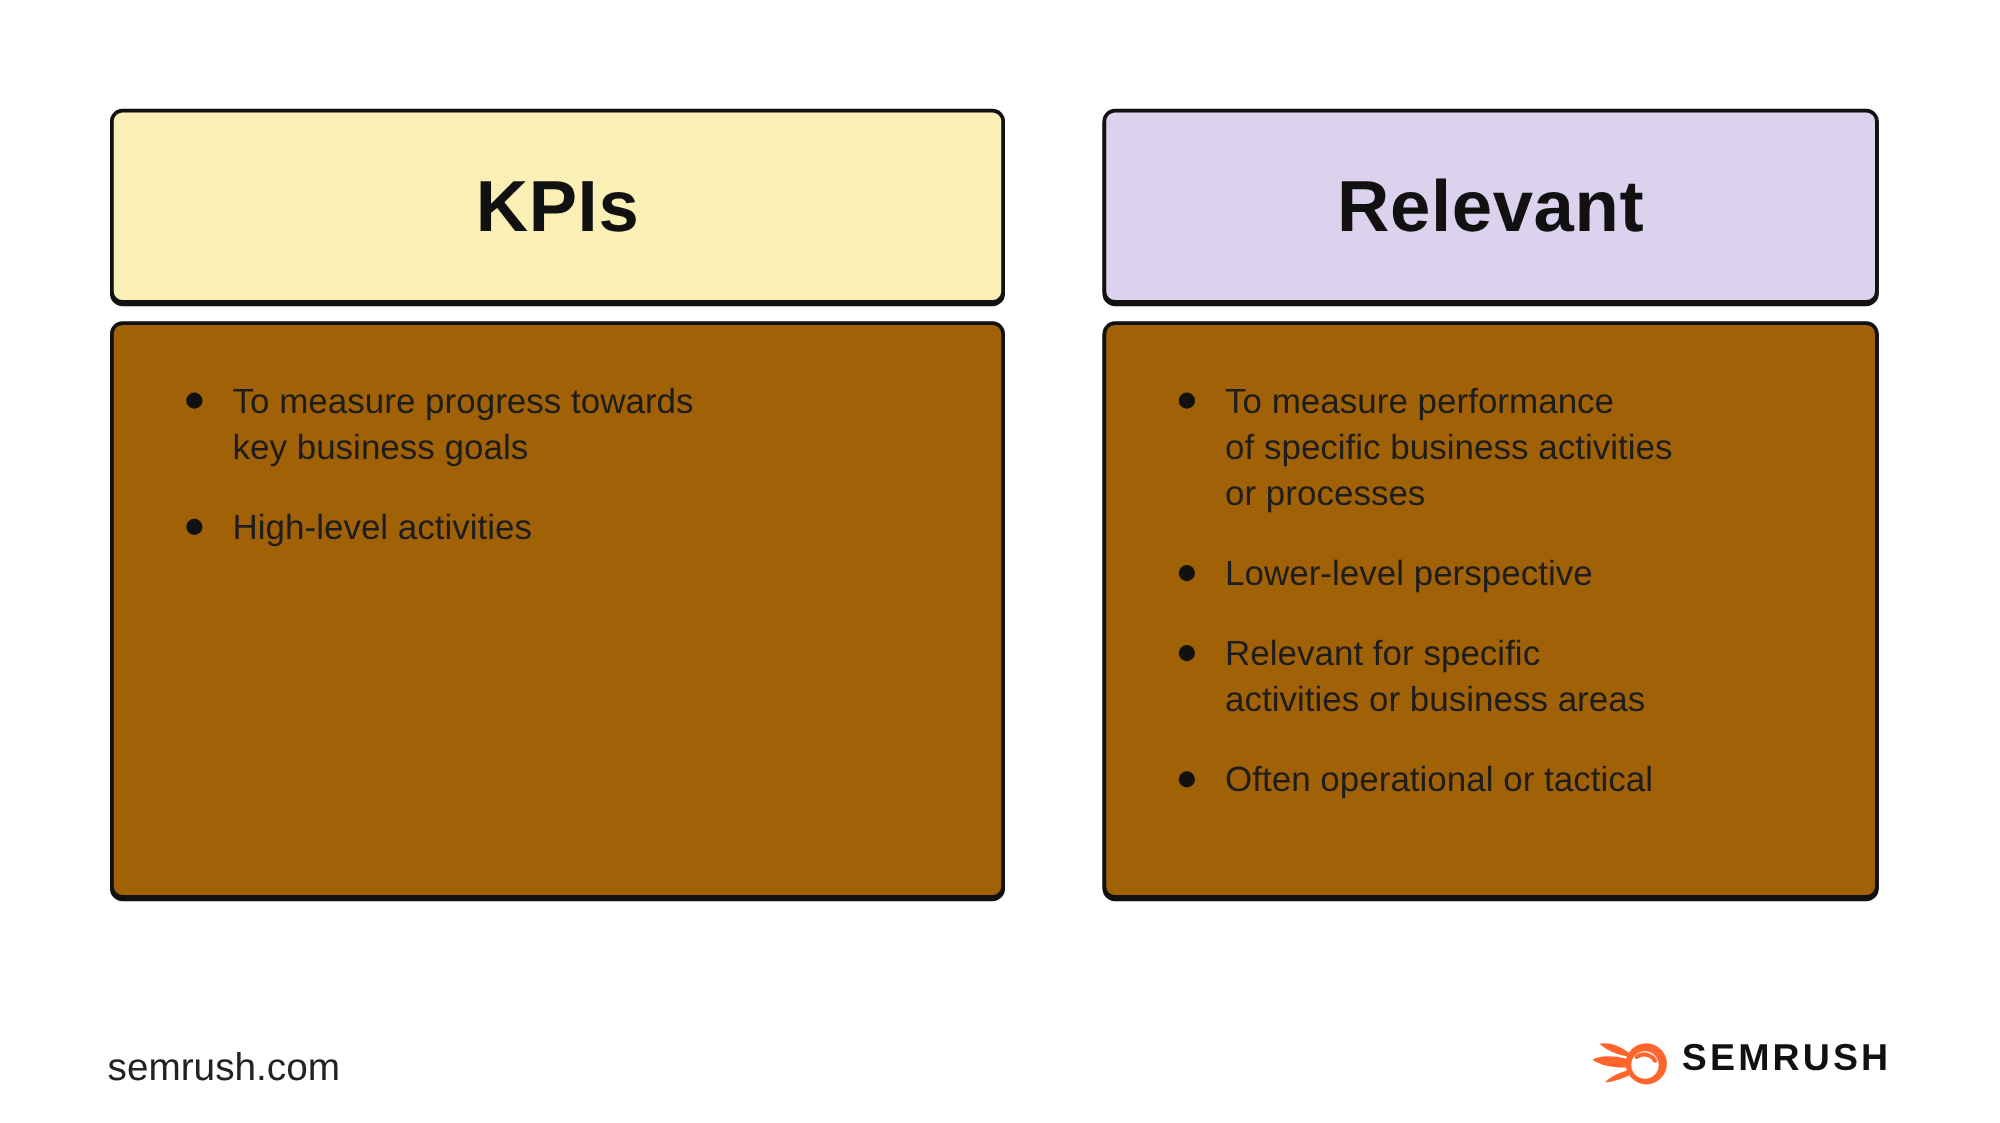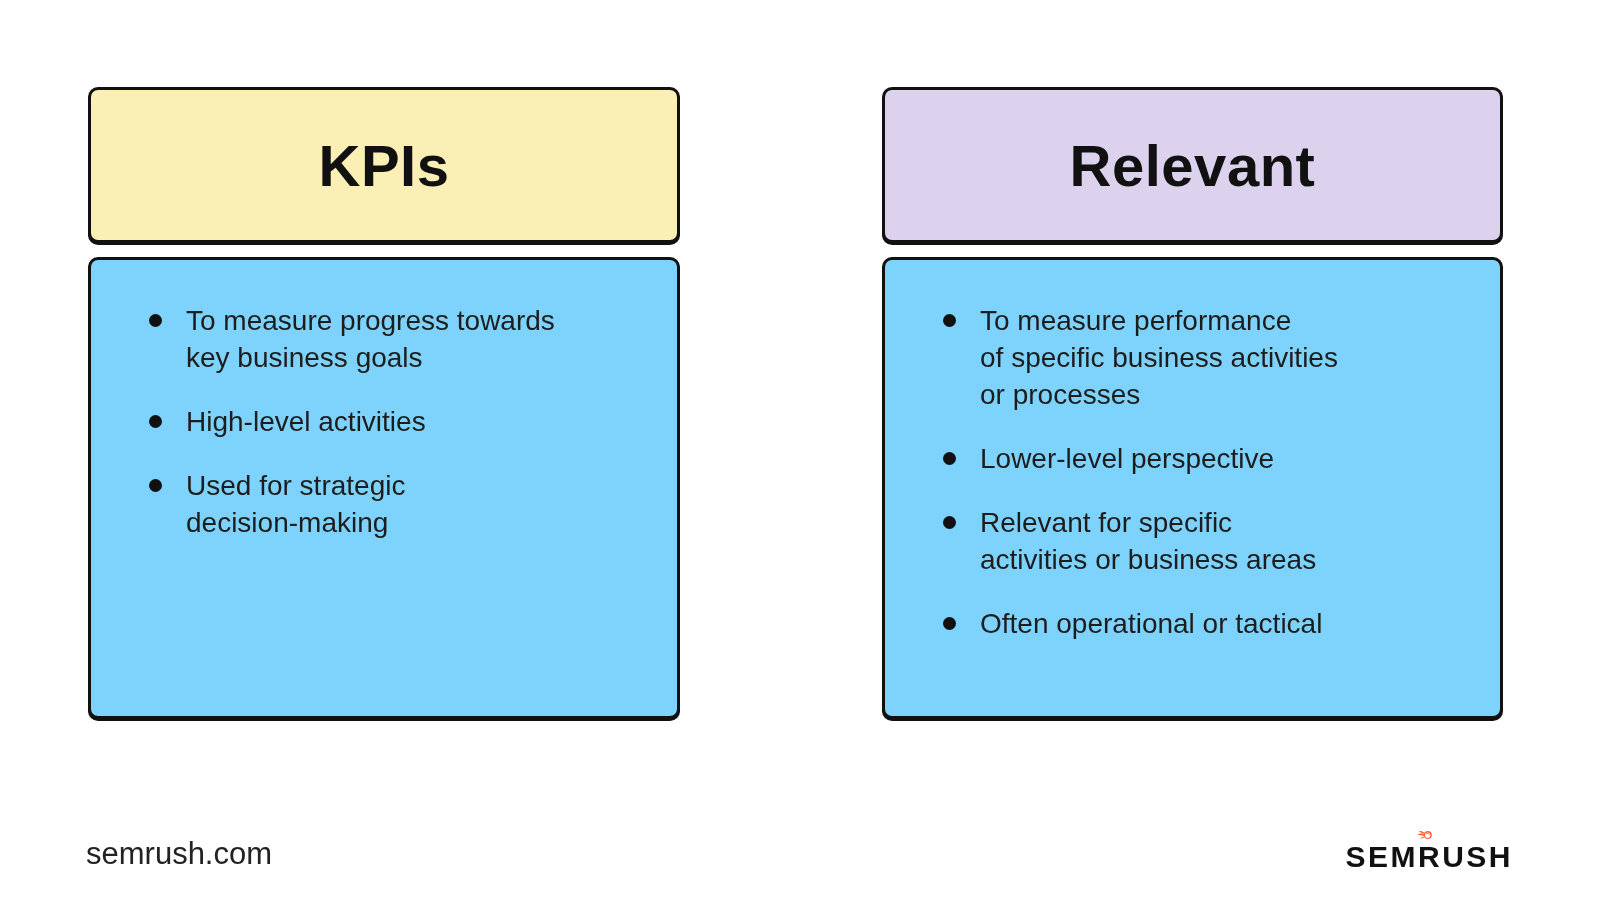--- a/index.html
+++ b/index.html
@@ -9,42 +9,42 @@
     color: #1a1a1a;
   }
   .canvas {
     position: relative;
     width: 1600px;
     height: 898px;
     background: #ffffff;
     overflow: hidden;
   }
   .column { position: absolute; top: 87px; }
-  .column.left  { left: 88px;  width: 592px; }
+  .column.left  { left: 88px;  width: 716px; }
   .column.right { left: 882px; width: 621px; }
 
   .header-box {
     height: 156px;
     border: 3px solid #111111;
     border-radius: 10px;
     box-shadow: 0 2px 0 #111111;
     display: flex;
     align-items: center;
     justify-content: center;
   }
   .header-box .title {
     font-size: 58px;
     font-weight: 800;
     letter-spacing: 0.5px;
     color: #111111;
   }
   .body-box {
     margin-top: 14px;
     height: 462px;
-    background: #7dd3fc;
+    background: #a16207;
     border: 3px solid #111111;
     border-radius: 10px;
     box-shadow: 0 2px 0 #111111;
     overflow: hidden;
   }
   ul.bullets {
     list-style: none;
     padding: 42px 24px 0 58px;
   }
   ul.bullets li {
@@ -91,22 +91,20 @@
     top: 836px;
     font-size: 31px;
     color: #222222;
   }
   .brand {
     position: absolute;
     right: 87px;
     top: 830px;
     height: 44px;
     display: flex;
-    align-items: center;
-    flex-direction: column;
   }
   .brand-icon { width: 64px; height: 42px; }
   .brand-word {
     margin-left: 8px;
     font-size: 30px;
     font-weight: 800;
     letter-spacing: 2.5px;
     color: #111111;
   }
 </style>
@@ -122,25 +120,20 @@
     <div class="body-box">
       <ul class="bullets">
         <li>
           <span class="dot"></span>
           <span class="bullet-text">To measure progress towards
 key business goals</span>
         </li>
         <li>
           <span class="dot"></span>
           <span class="bullet-text">High-level activities</span>
-        </li>
-        <li>
-          <span class="dot"></span>
-          <span class="bullet-text">Used for strategic
-decision-making</span>
         </li>
       </ul>
     </div>
   </div>
 
   <div class="column right">
     <div class="header-box" style="background-color: rgb(220, 210, 238);">
       <div class="title">Relevant</div>
     </div>
     <div class="body-box">

